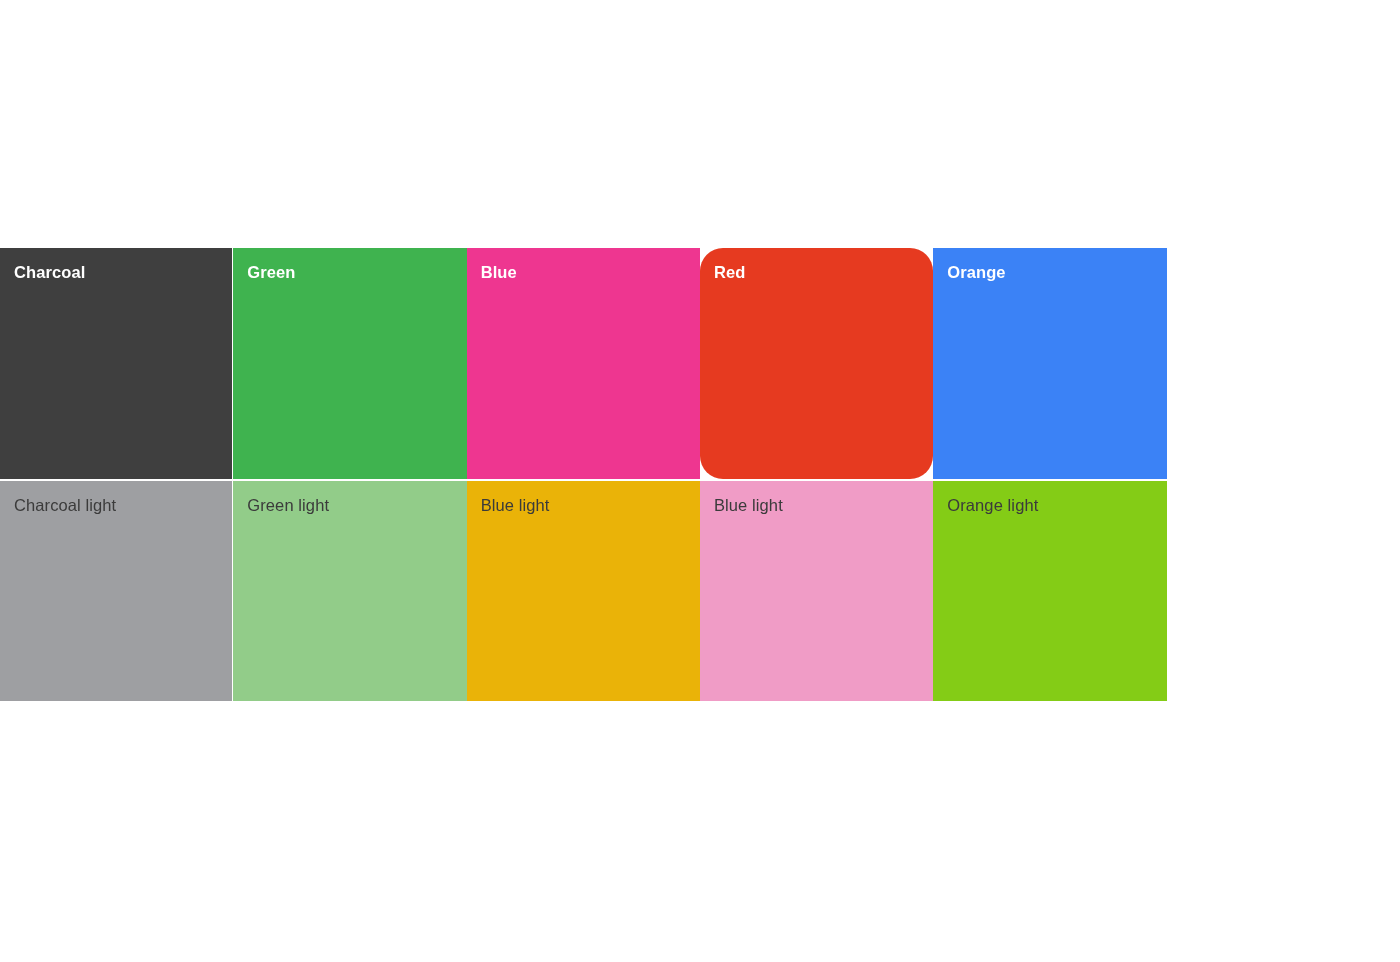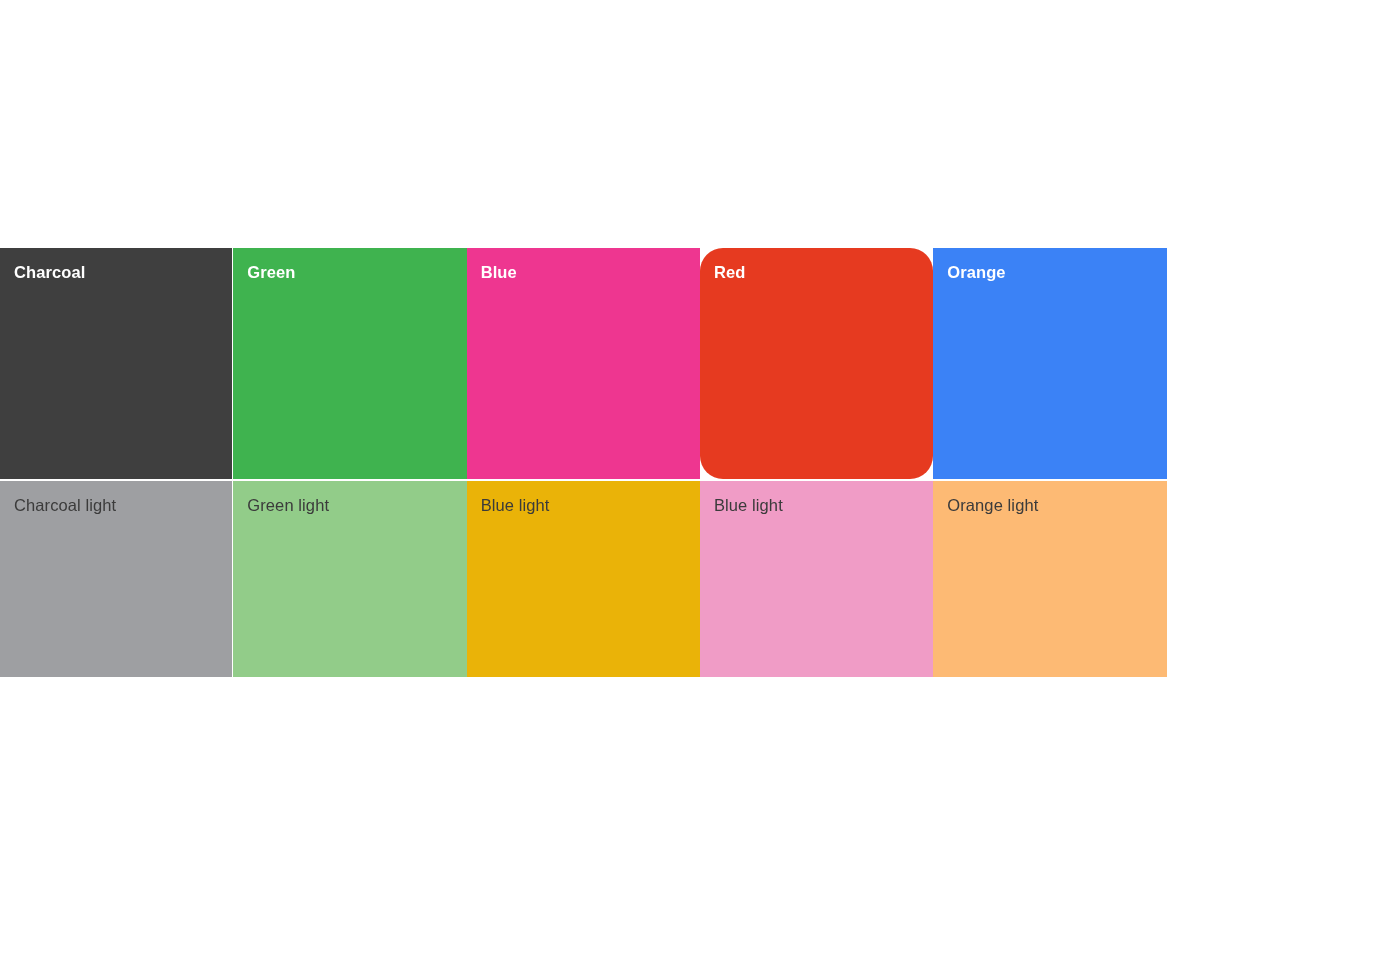--- a/index.html
+++ b/index.html
@@ -29,21 +29,21 @@
     display: flex;
     flex-direction: row;
     width: 100%;
   }
 
   #row-dark {
     height: 231px;
   }
 
   #row-light {
-    height: 196px;
+    height: 220px;
     margin-top: 2px;
   }
 
   .swatch {
     position: relative;
     box-sizing: border-box;
     flex: 0 0 233.33px;
     width: 233.33px;
     height: 100%;
     overflow: hidden;
@@ -118,19 +118,19 @@
 
     <div class="swatch" style="background-color: #eab308;">
       <span class="swatch-label">Blue light</span>
     </div>
 
     <div class="swatch" style="background-color: rgb(240, 156, 198);">
       <span class="swatch-label">Blue light</span>
     </div>
 
 
-    <div class="swatch" style="background-color: #fdba74;">
+    <div class="swatch" style="background-color: #84cc16;">
       <span class="swatch-label">Orange light</span>
     </div>
 
   </div>
 
 </div>
 
 </body></html>

